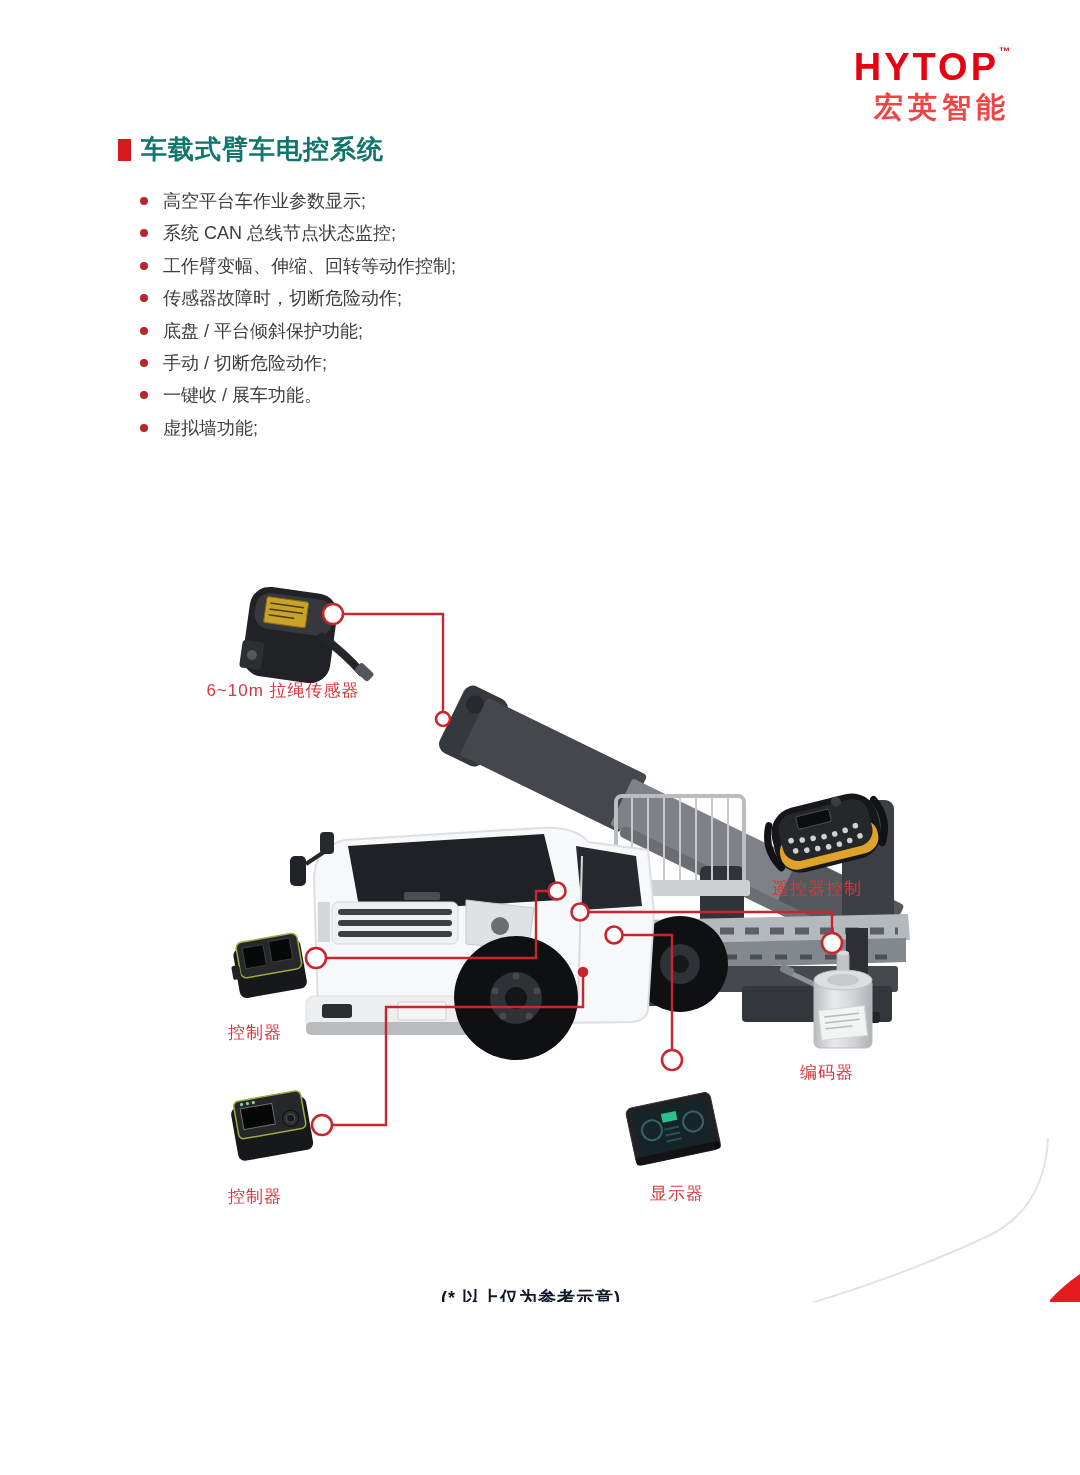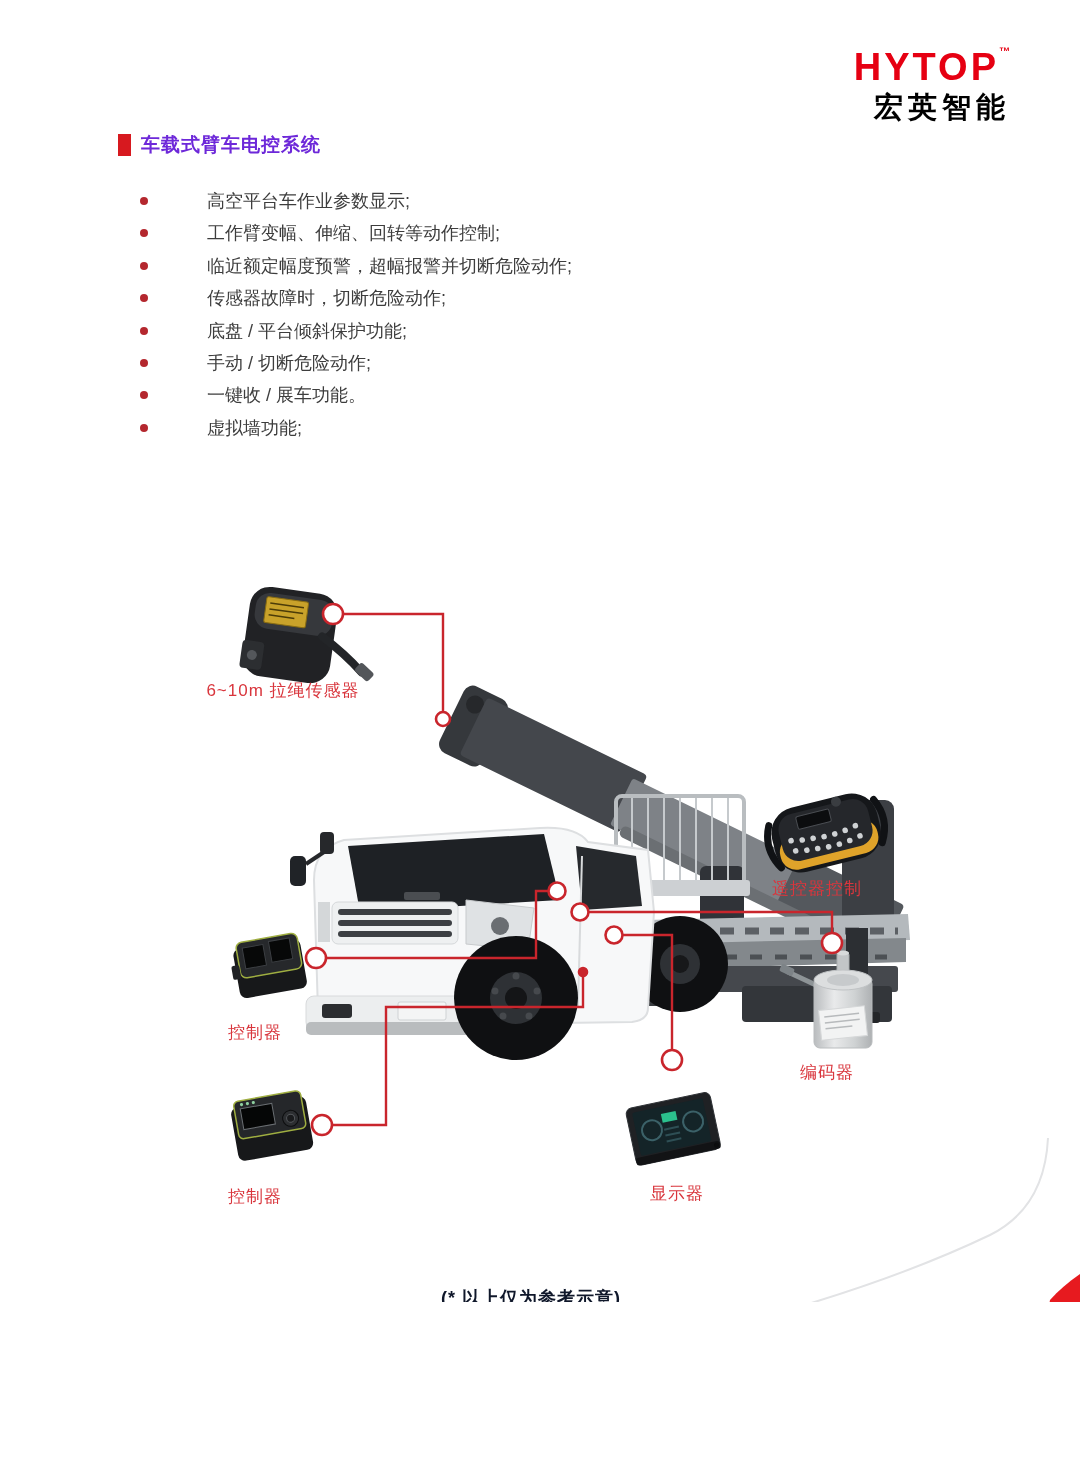--- a/index.html
+++ b/index.html
@@ -6,28 +6,28 @@
   .page{
     position:relative;width:1080px;height:1302px;margin:0 auto;
     background:#ffffff;overflow:hidden;
     font-family:"Liberation Sans","DejaVu Sans",sans-serif;
     color:#3d3d3d;
   }
   
   .logo{position:absolute;top:48px;right:70px;text-align:right;line-height:1;}
   .logo-main{font-size:38px;font-weight:800;letter-spacing:3px;color:#e60012;}
   .logo-tm{font-size:11px;font-weight:700;color:#e60012;vertical-align:top;position:relative;top:-2px;}
-  .logo-sub{margin-top:7px;font-size:29px;font-weight:700;letter-spacing:5px;color:#000000;}
+  .logo-sub{margin-top:7px;font-size:29px;font-weight:700;letter-spacing:5px;color:#ef4444;}
   
   .section-title{position:absolute;left:118px;top:132px;display:flex;align-items:center;}
   .title-marker{width:13px;height:22px;background:#d7191f;margin-right:10px;}
-  .title-text{font-size:19px;font-weight:700;color:#6d28d9;letter-spacing:1px;}
+  .title-text{font-size:26px;font-weight:700;color:#0f766e;letter-spacing:1px;}
   
   .features{position:absolute;left:140px;top:190px;width:640px;list-style:none;margin:0;padding:0;}
-  .features li{display:flex;align-items:flex-start;height:32.4px;gap:44px;}
+  .features li{display:flex;align-items:flex-start;height:32.4px;}
   .bullet-dot{flex:0 0 auto;width:8px;height:8px;border-radius:50%;background:#b4272e;margin:7px 15px 0 0;}
   .feature-text{font-size:18px;color:#3d3d3d;line-height:22px;}
   
   .diagram-svg{position:absolute;left:0;top:540px;width:1080px;height:700px;}
   .diag-label{
     position:absolute;width:200px;text-align:center;
     font-size:17px;font-weight:400;color:#d9363d;letter-spacing:1px;
   }
   .lbl-rope{left:183px;top:679px;}
   .lbl-remote{left:717px;top:877px;}
@@ -59,25 +59,25 @@
     <span class="title-text">车载式臂车电控系统</span>
   </div>
 
   <ul class="features">
     <li>
         <span class="bullet-dot"></span>
         <span class="feature-text">高空平台车作业参数显示;</span>
       </li>
     <li>
         <span class="bullet-dot"></span>
+        <span class="feature-text">系统 CAN 总线节点状态监控;</span>
+      </li>
+    <li>
+        <span class="bullet-dot"></span>
         <span class="feature-text">工作臂变幅、伸缩、回转等动作控制;</span>
-      </li>
-    <li>
-        <span class="bullet-dot"></span>
-        <span class="feature-text">临近额定幅度预警，超幅报警并切断危险动作;</span>
       </li>
     <li>
         <span class="bullet-dot"></span>
         <span class="feature-text">传感器故障时，切断危险动作;</span>
       </li>
     <li>
         <span class="bullet-dot"></span>
         <span class="feature-text">底盘 / 平台倾斜保护功能;</span>
       </li>
     <li>

